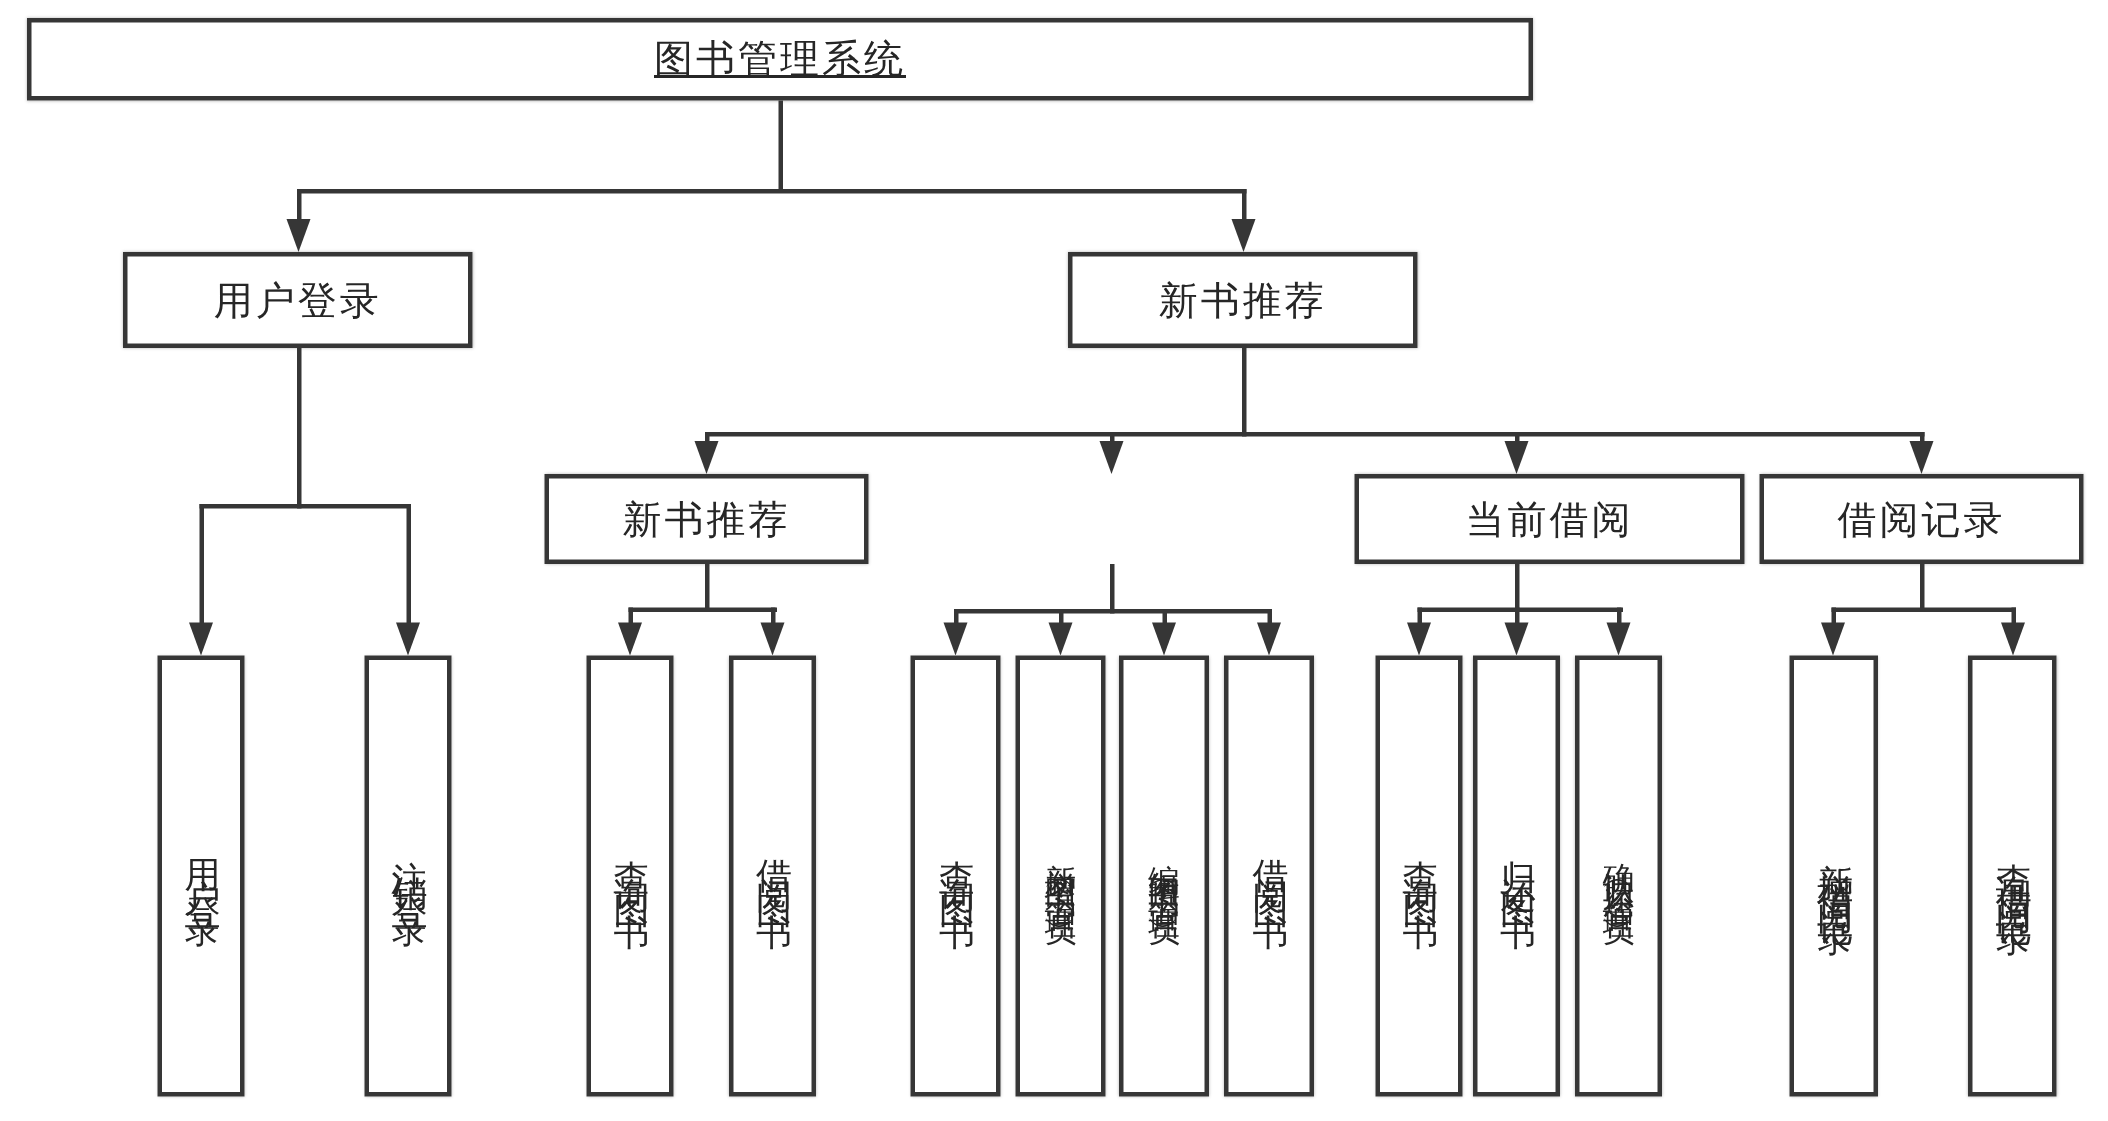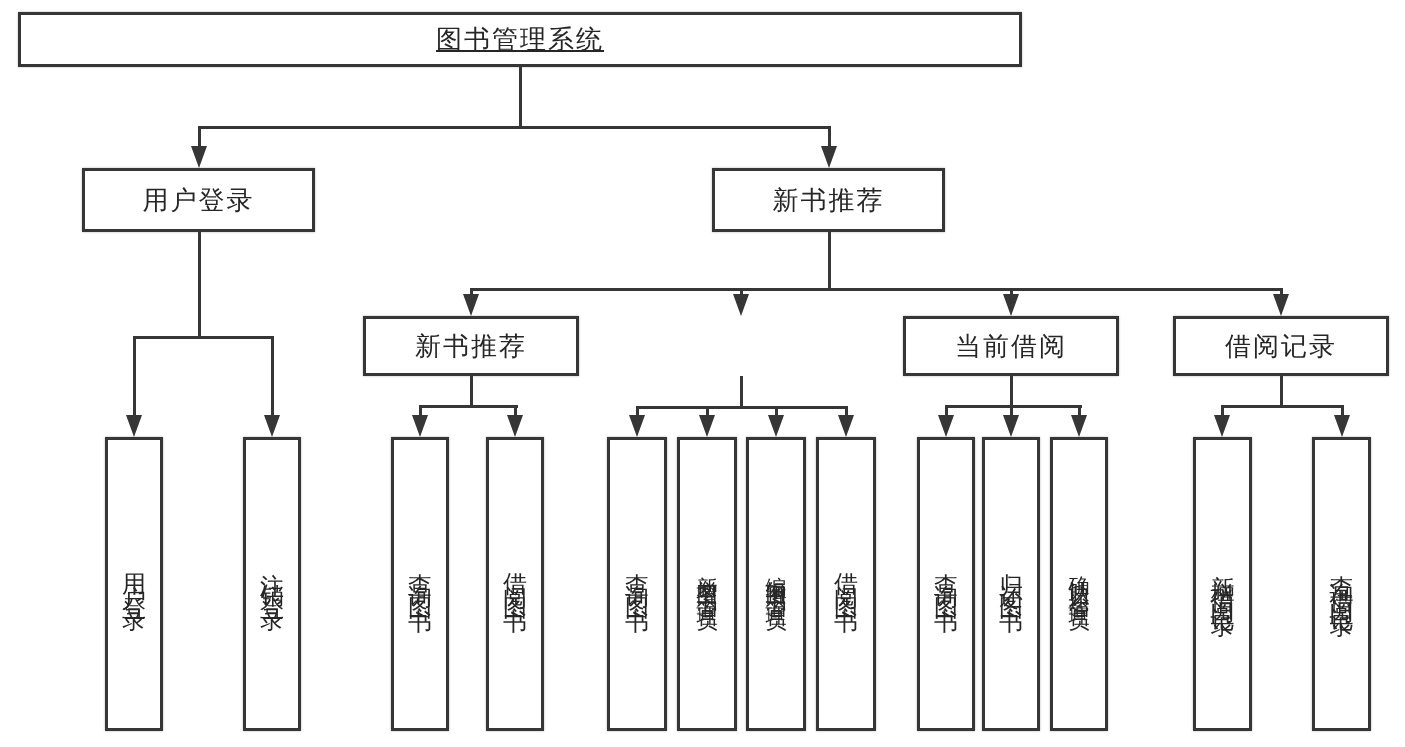--- a/index.html
+++ b/index.html
@@ -88,21 +88,21 @@
   <div class="vline" style="left:740px;top:288px;height:10px;"></div>
   <div class="arrow" style="left:733px;top:294px;"></div>
   <div class="vline" style="left:1010px;top:288px;height:10px;"></div>
   <div class="arrow" style="left:1003px;top:294px;"></div>
   <div class="vline" style="left:1280px;top:288px;height:10px;"></div>
   <div class="arrow" style="left:1273px;top:294px;"></div>
 
   <div class="node" style="left:363px;top:316px;width:216px;height:60px;">
     <span>新书推荐</span>
   </div>
-  <div class="node" style="left:903px;top:316px;width:216px;height:60px;">
+  <div class="node" style="left:903px;top:316px;width:260px;height:60px;">
     <span>当前借阅</span>
   </div>
   <div class="node" style="left:1173px;top:316px;width:216px;height:60px;">
     <span>借阅记录</span>
   </div>
 
   <div class="vline" style="left:198px;top:232px;height:107px;"></div>
   <div class="hline" style="left:133px;top:336px;width:141px;"></div>
   <div class="vline" style="left:133px;top:336px;height:81px;"></div>
   <div class="arrow" style="left:126px;top:415px;"></div>

